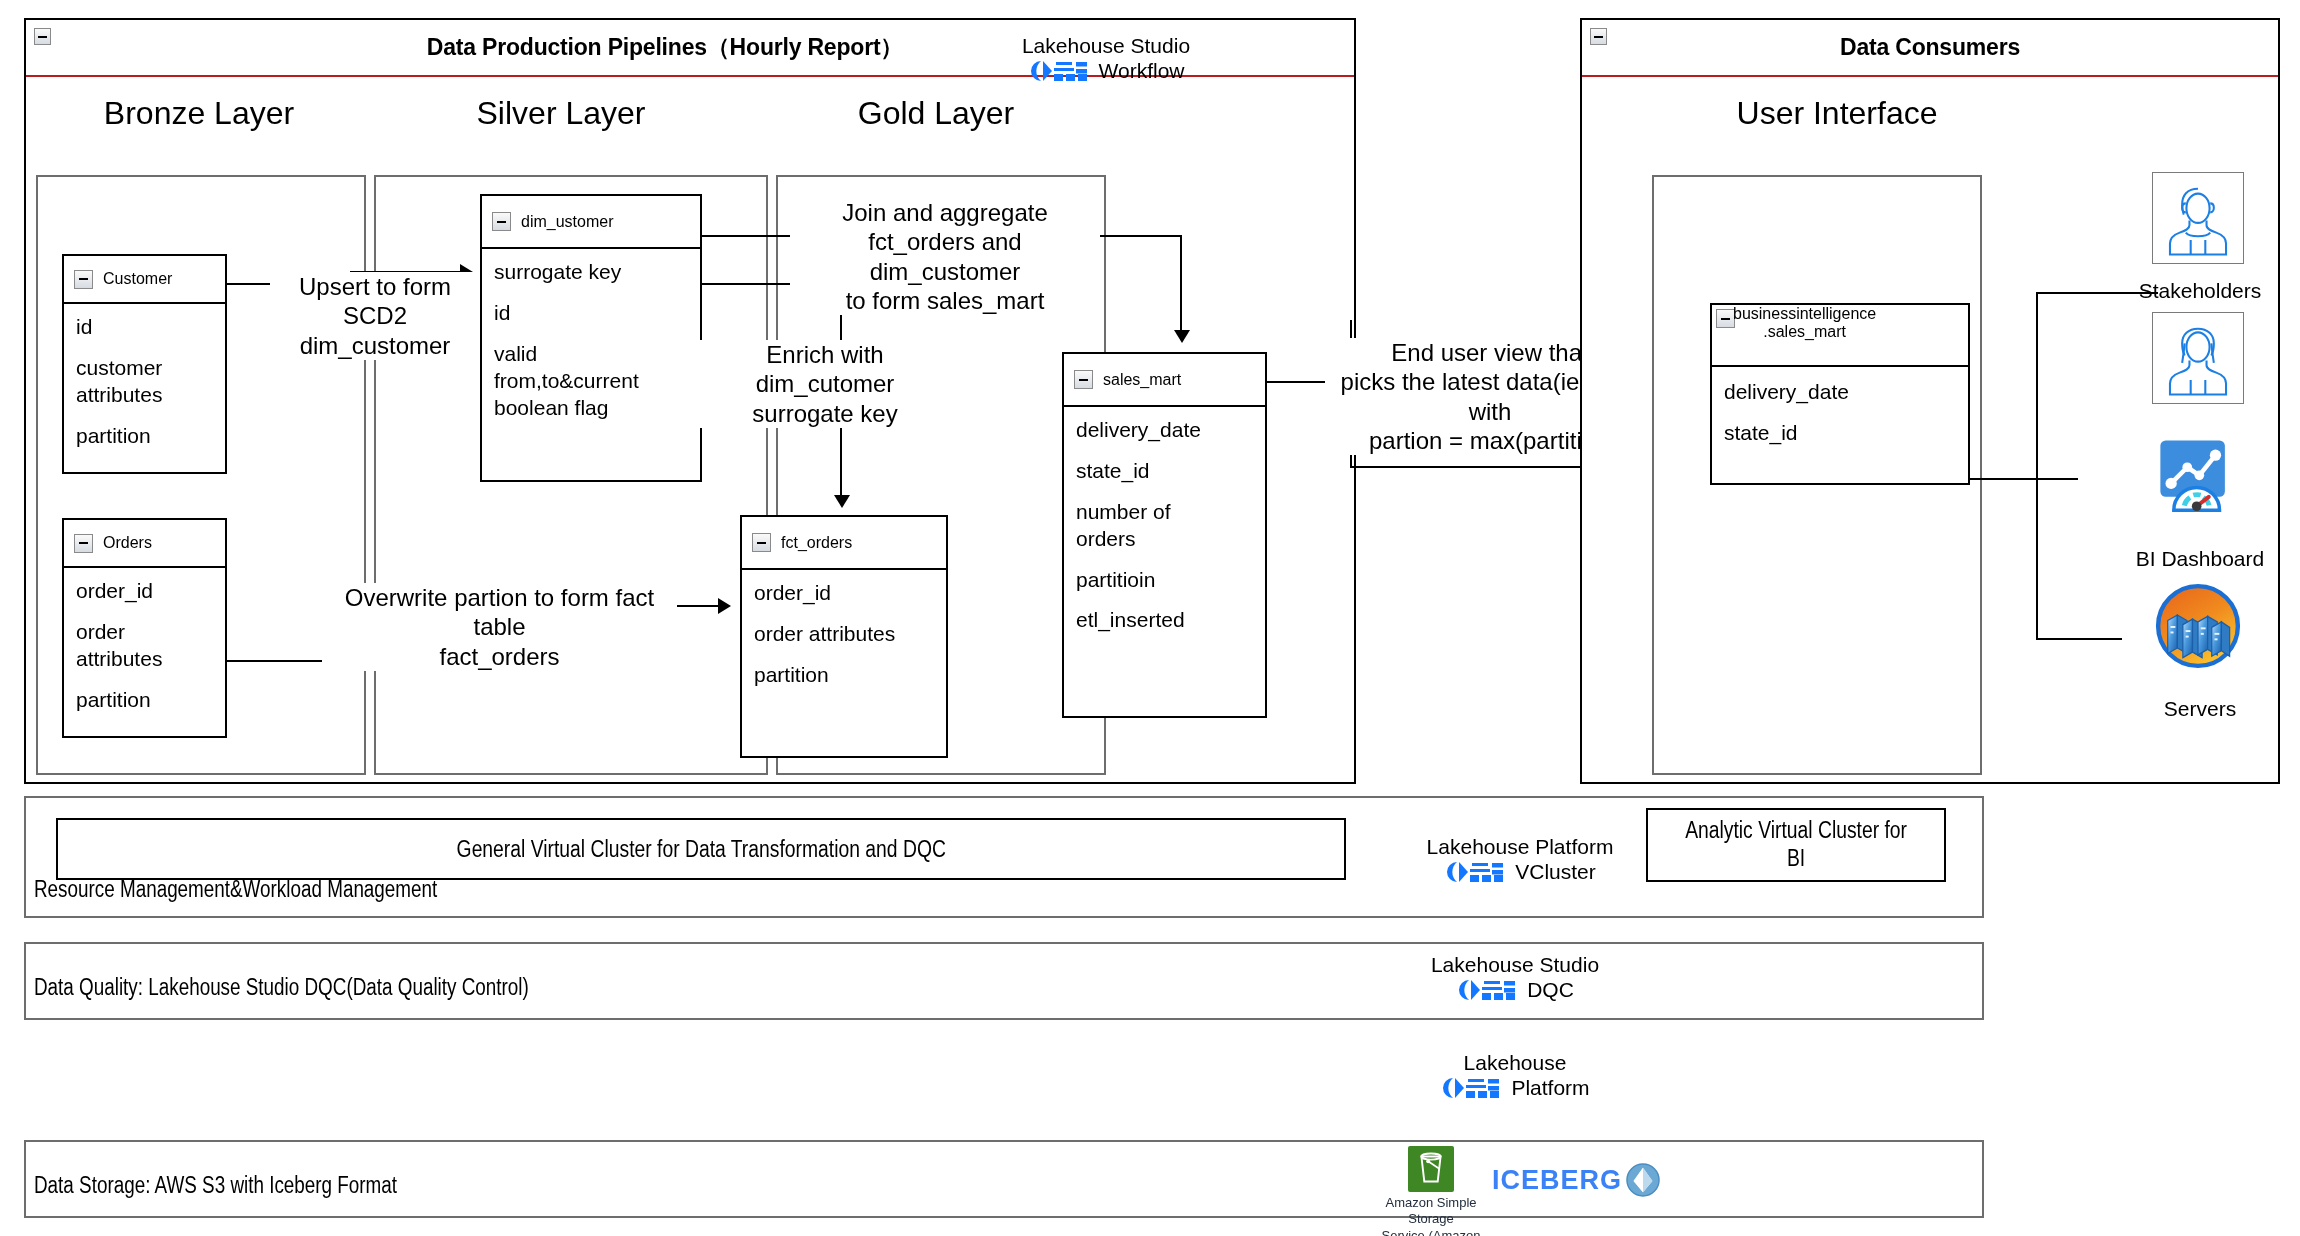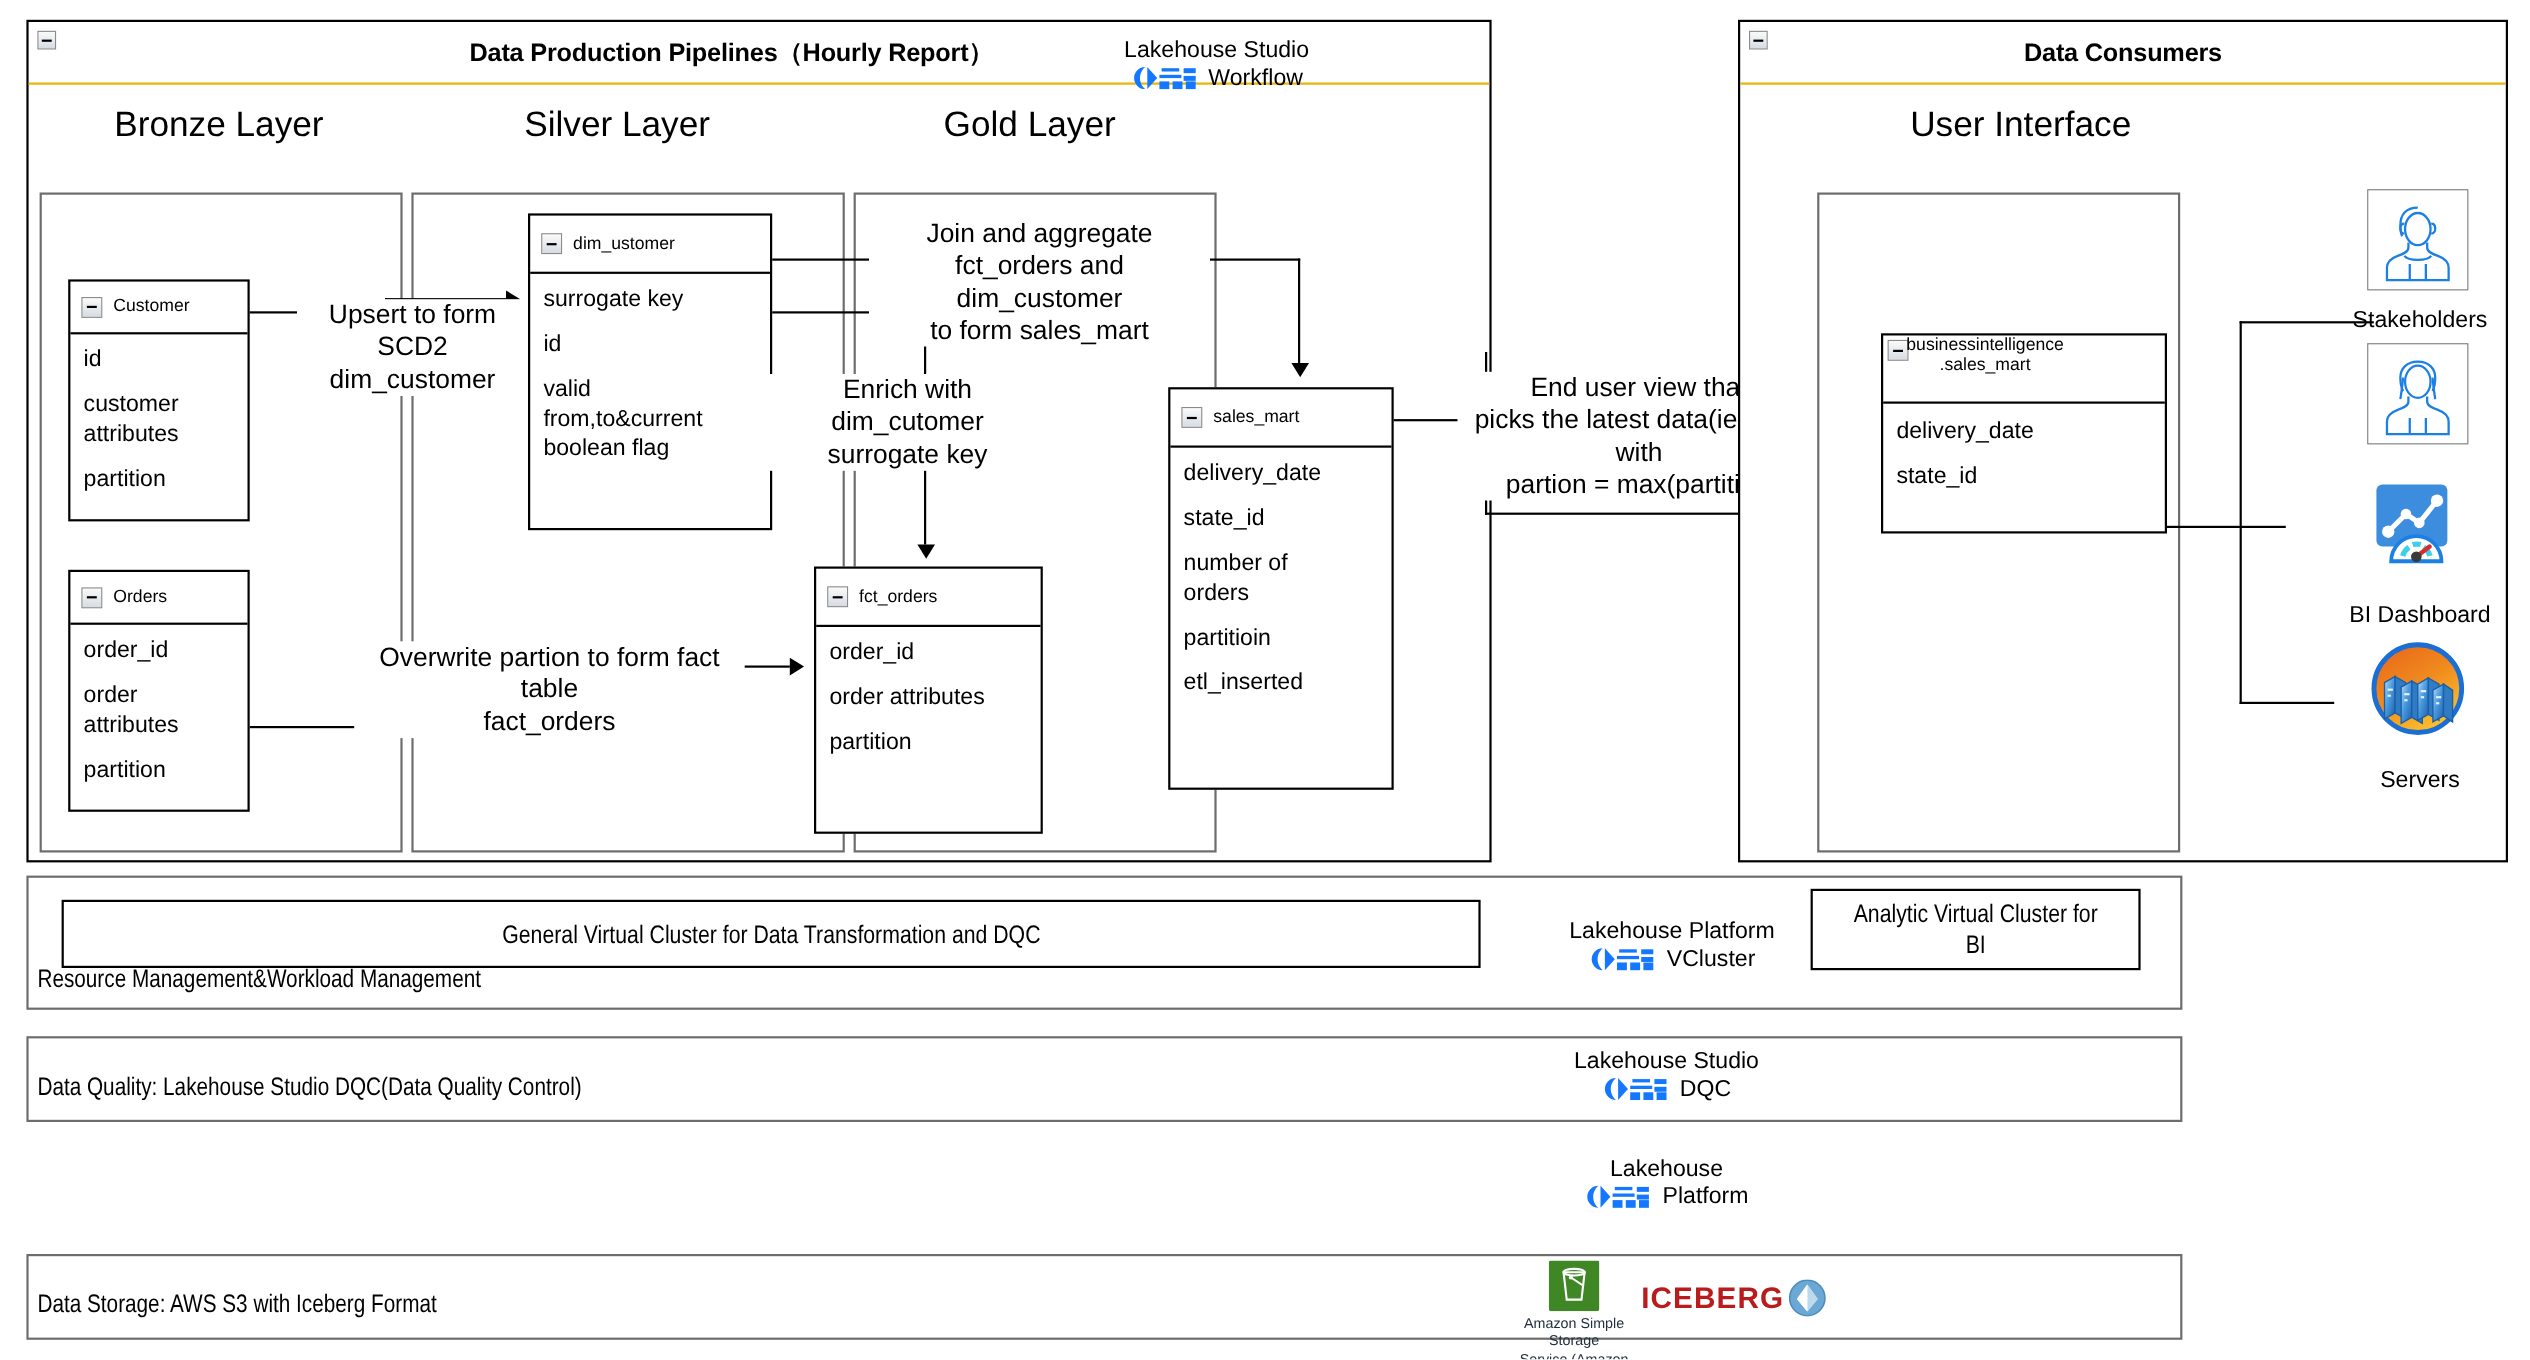--- a/index.html
+++ b/index.html
@@ -3,21 +3,21 @@
 <meta charset="utf-8">
 <style>
   html,body{margin:0;padding:0;background:#ffffff;}
   body{font-family:"Liberation Sans","DejaVu Sans",sans-serif;color:#000;}
   #canvas{position:relative;width:2300px;height:1236px;overflow:hidden;background:#fff;}
 
   .abs{position:absolute;box-sizing:border-box;}
 
   
   .panel{border:2px solid #000;background:#fff;}
-  .panel-hdr{border-bottom:2px solid #eab308;display:flex;align-items:center;justify-content:center;position:relative;}
+  .panel-hdr{border-bottom:2px solid #b91c1c;display:flex;align-items:center;justify-content:center;position:relative;}
   .panel-title{font-weight:bold;font-size:23px;font-family:"Liberation Sans",sans-serif;letter-spacing:-.2px;}
 
   
   .collapse{width:17px;height:17px;border:1px solid #8a8a8a;
     background:linear-gradient(180deg,#fafafa 0%,#d7dce3 100%);
     display:flex;align-items:center;justify-content:center;}
   .collapse::before{content:"";display:block;width:9px;height:2px;background:#000;}
 
   
   .lane{border:2px solid #6d6d6d;background:#fff;}
@@ -405,21 +405,21 @@
         <path d="M21 16 L33 24" stroke="#ffffff" stroke-width="1.8"></path>
         <circle cx="21" cy="16" r="2" fill="#ffffff"></circle>
       </svg>
     </div>
     <div style="font-size:13px;text-align:center;line-height:1.25;margin-top:3px;color:#232F3E;">
       Amazon Simple Storage<br>Service (Amazon S3)
     </div>
   </div>
 
   <div class="abs" style="left:1492px;top:1163px;display:flex;align-items:center;gap:4px;">
-    <span style="font-size:27px;font-weight:bold;letter-spacing:1px;color:#b91c1c;">ICEBERG</span>
+    <span style="font-size:27px;font-weight:bold;letter-spacing:1px;color:#3b82f6;">ICEBERG</span>
     <svg width="34" height="34" viewBox="0 0 36 36">
       <circle cx="18" cy="18" r="17" fill="#6BA8D4"></circle>
       <circle cx="18" cy="18" r="17" fill="none" stroke="#4A8CC0" stroke-width="1.5"></circle>
       <path d="M18 5 L28 19 L18 31 L8 19 Z" fill="#EAF4FB"></path>
       <path d="M18 5 L28 19 L18 31 Z" fill="#BCD9EE"></path>
       <path d="M18 5 L18 31 L8 19 Z" fill="#FFFFFF"></path>
     </svg>
   </div>
 
 </div>

